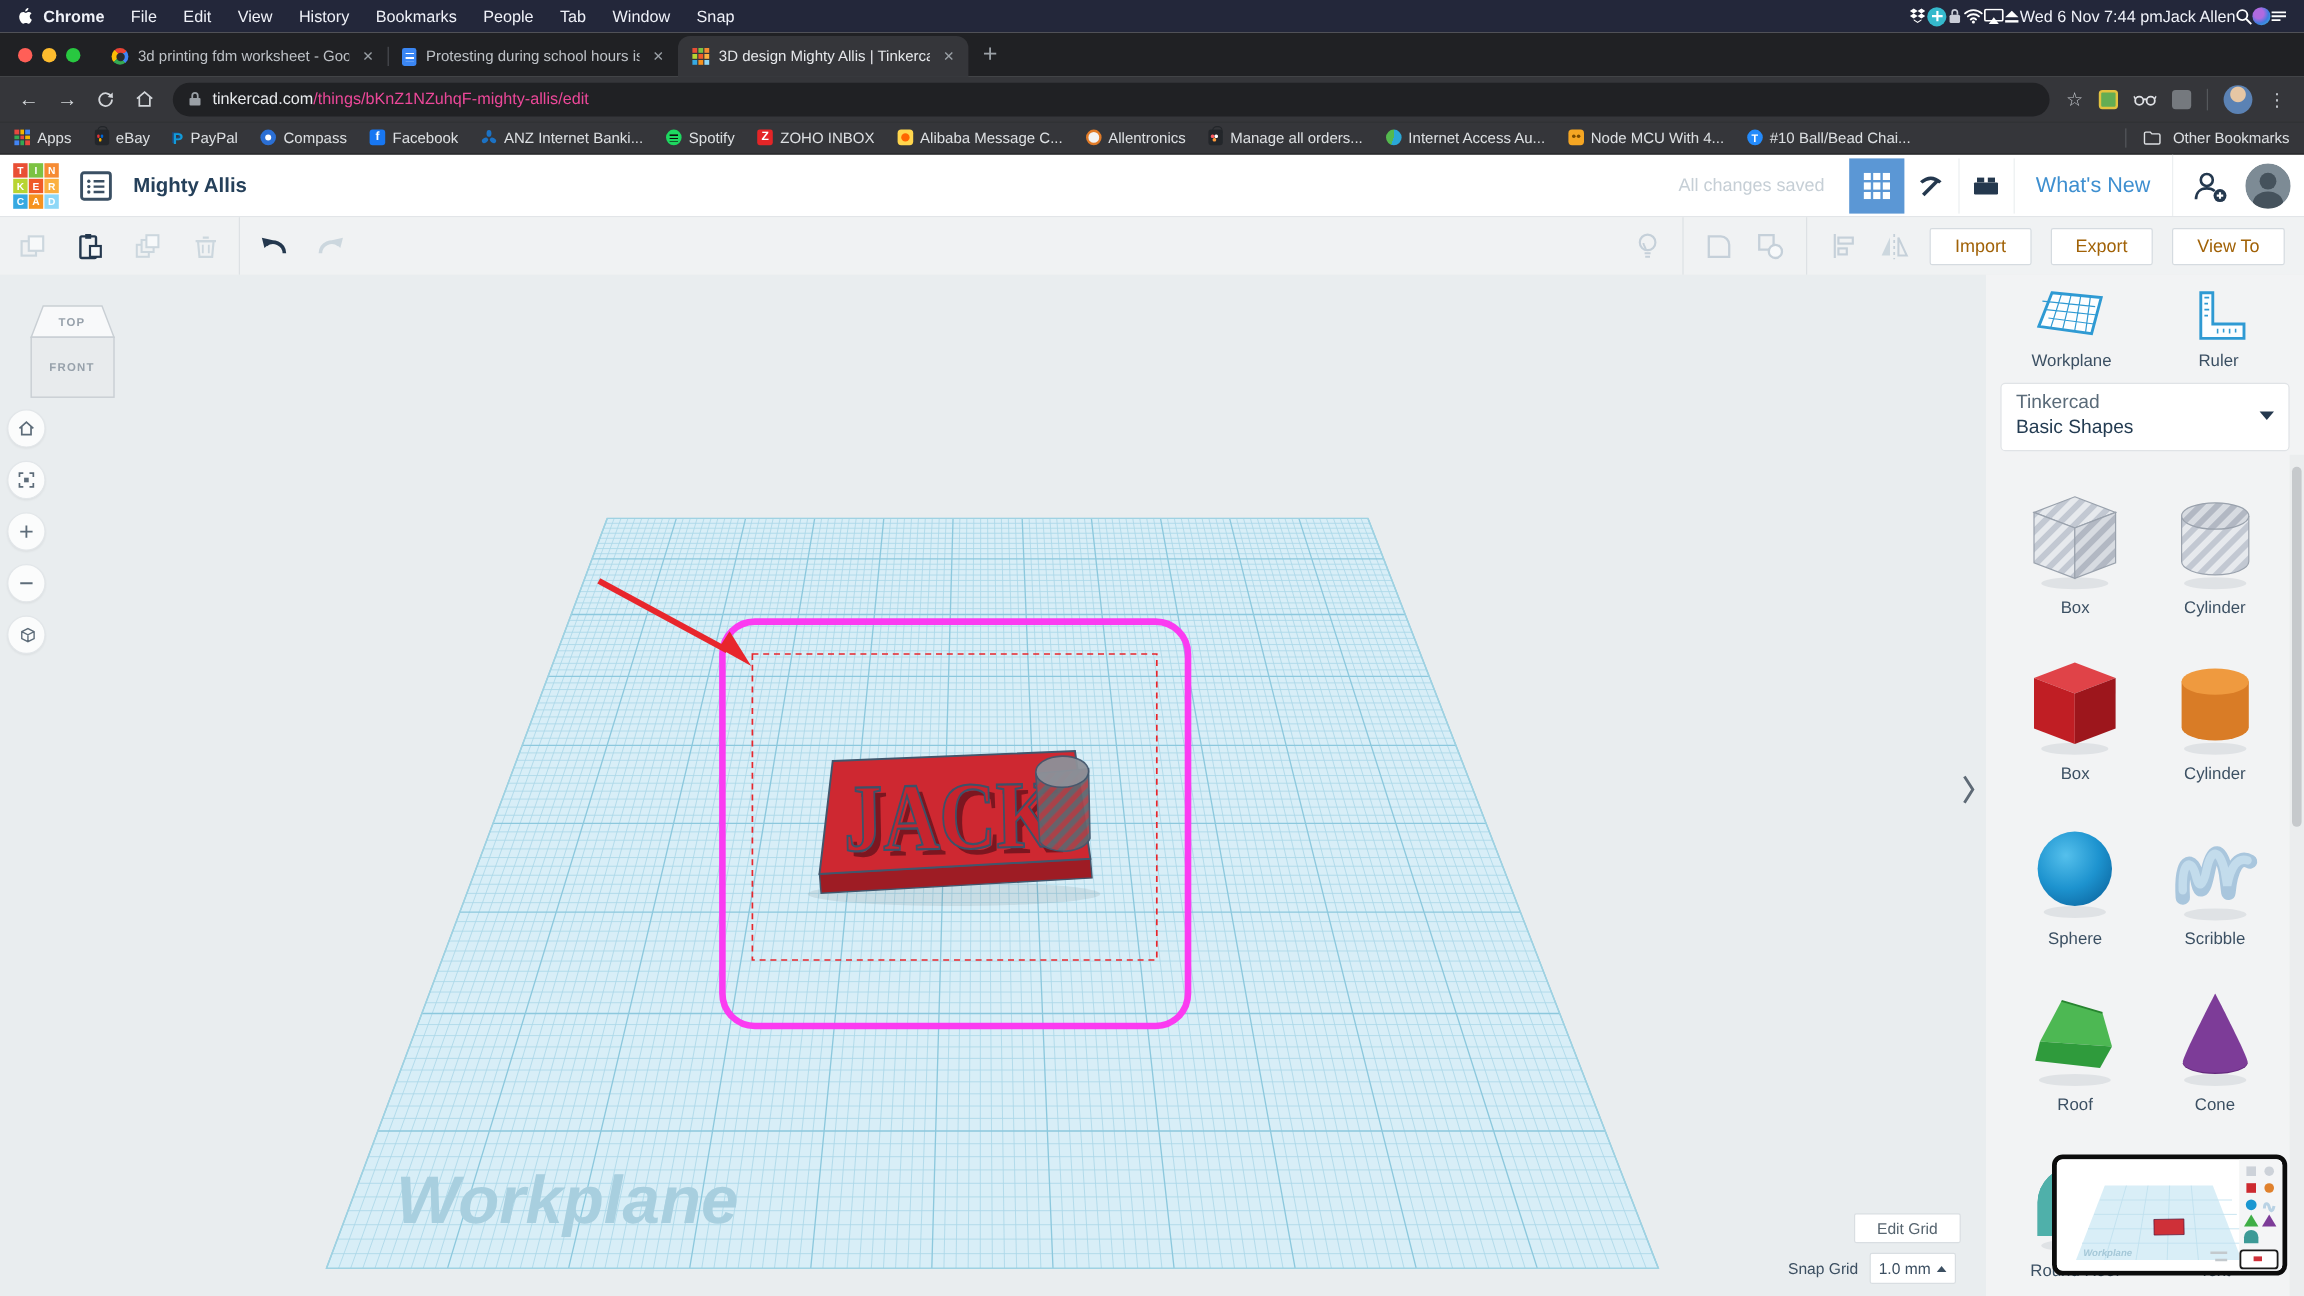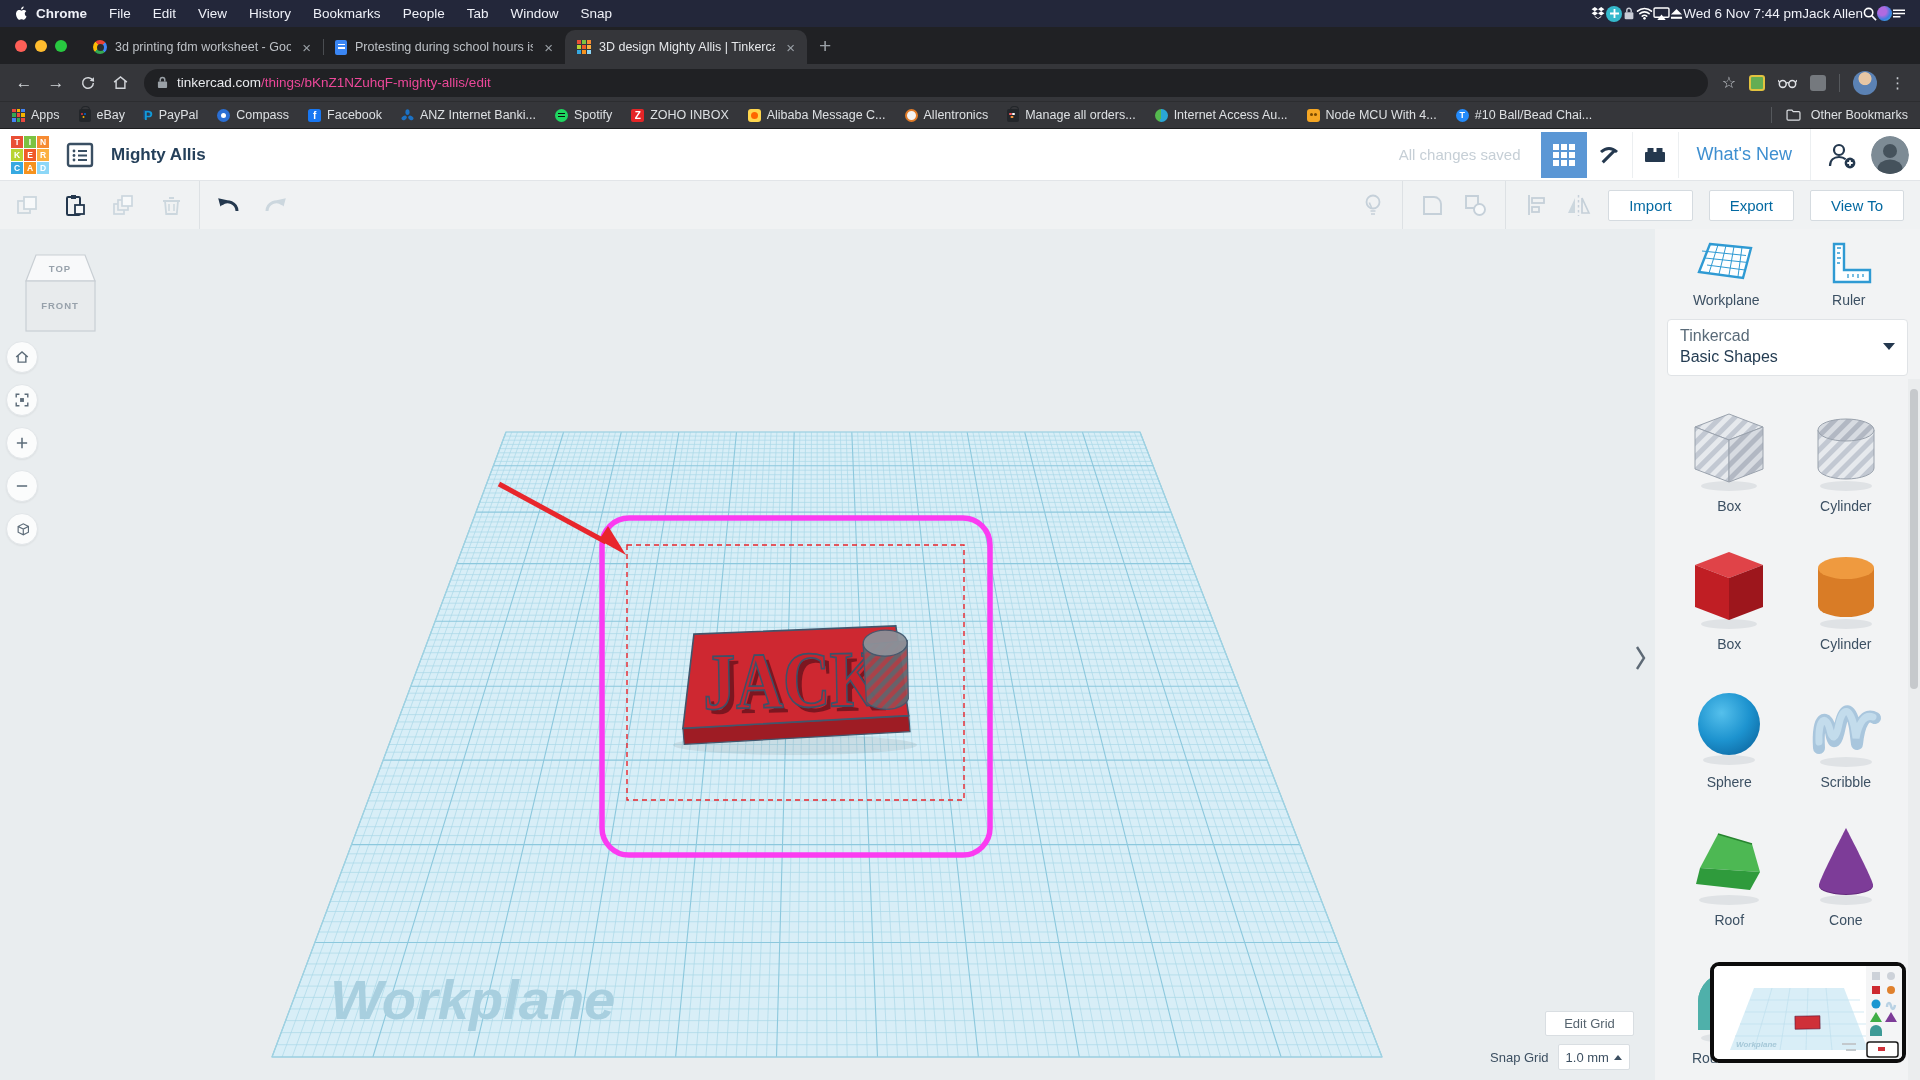--- a/index.html
+++ b/index.html
@@ -44,21 +44,21 @@
 .urlpill .path{color:#ec4899}
 .url-right{display:flex;align-items:center;gap:13px;padding:0 6px}
 .star{color:#c7cbd0;font-size:16px}
 .extg{width:16px;height:16px;border-radius:3px;background:#64ad53;border:2px solid #e2c23f}
 .extbox{width:16px;height:16px;border-radius:3px;background:#75797e}
 .udiv{width:1px;height:18px;background:#55585c}
 .chravatar{width:24px;height:24px;border-radius:50%;background:radial-gradient(circle at 50% 32%,#e6c6a4 0 30%,#5b82b4 34% 100%)}
 .dots{color:#c7cbd0;font-size:15px;letter-spacing:1px}
 
 .bookmarks{height:28px;background:#35363a;display:flex;align-items:center;font-size:12.5px;color:#dde0e3;padding:0 12px;gap:19px;border-top:1px solid #2c2d30;border-bottom:1px solid #1c1d1f}
-.bm{display:flex;align-items:center;gap:6px;white-space:nowrap}
+.bm{display:flex;align-items:flex-start;gap:6px;white-space:nowrap}
 .bm-right{margin-left:auto;display:flex;align-items:center;gap:10px}
 .bdiv{width:1px;height:16px;background:#55585c;margin-right:4px}
 .appsgrid{width:13px;height:13px;display:grid;grid-template-columns:repeat(3,1fr);grid-template-rows:repeat(3,1fr);gap:1px}
 .appsgrid i:nth-child(1){background:#e8483f}.appsgrid i:nth-child(2){background:#f4b400}.appsgrid i:nth-child(3){background:#4285f4}
 .appsgrid i:nth-child(4){background:#34a853}.appsgrid i:nth-child(5){background:#e8483f}.appsgrid i:nth-child(6){background:#f4b400}
 .appsgrid i:nth-child(7){background:#4285f4}.appsgrid i:nth-child(8){background:#34a853}.appsgrid i:nth-child(9){background:#e8483f}
 .fbk{width:13px;height:13px;border-radius:2.5px;background:#1877f2;color:#fff;font-size:10px;font-weight:bold;display:flex;align-items:center;justify-content:center}
 .zoho{width:13px;height:13px;border-radius:2px;background:#e42527;color:#fff;font-size:10px;font-weight:bold;display:flex;align-items:center;justify-content:center}
 .thing{width:13px;height:13px;border-radius:50%;background:#248bfb;color:#fff;font-size:9px;font-weight:bold;display:flex;align-items:center;justify-content:center}
 .compass{width:13px;height:13px;border-radius:50%;background:#2b6fd4;position:relative}
@@ -93,21 +93,21 @@
 .hcell.first{border-left:1px solid #eceff1}
 .whatsnew{font-size:18px;color:#3e8fd0;margin:0 18px}
 .tch-right .acct{display:flex;align-items:center;gap:14px;border-left:1px solid #eceff1;padding-left:16px;height:100%}
 .tc-avatar{width:38px;height:38px;border-radius:50%;overflow:hidden}
 
 .tc-toolbar{height:48px;background:#f0f2f3;display:flex;align-items:center;position:relative}
 .tb-left{display:flex;align-items:center;gap:21px;padding:0 14px}
 .tb-div{width:1px;height:48px;background:#dde1e4}
 .tb-ico{width:27px;height:27px;display:flex;align-items:center;justify-content:center}
 .tb-right{margin-left:auto;display:flex;align-items:center;gap:16px;padding-right:16px}
-.tb-btn{background:#fff;border:1px solid #d5dbe0;border-radius:2px;font-size:15px;color:#0369a1;padding:6px 20px;font-family:"Liberation Sans",sans-serif}
+.tb-btn{background:#fff;border:1px solid #d5dbe0;border-radius:2px;font-size:15px;color:#a16207;padding:6px 20px;font-family:"Liberation Sans",sans-serif}
 
 .content{position:relative;height:851px;display:flex}
 .viewport{position:relative;width:1655px;height:851px;background:#e9edef;overflow:hidden}
 .scene{position:absolute;left:0;top:0}
 .viewcube{position:absolute;left:24px;top:18px}
 .navcol{position:absolute;left:6px;top:112px;display:flex;flex-direction:column;gap:11px}
 .navbtn2{width:32px;height:32px;border-radius:50%;background:#fbfcfc;border:1px solid #e2e6e9;display:flex;align-items:center;justify-content:center;box-shadow:0 1px 2px rgba(0,0,0,.06)}
 .editgrid-btn{position:absolute;left:1545px;top:782px;width:89px;height:25px;background:#fff;border:1px solid #d9dee2;border-radius:2px;font-size:13px;color:#56646f;display:flex;align-items:center;justify-content:center}
 .snaprow{position:absolute;left:1490px;top:815px;display:flex;align-items:center;gap:9px}
 .snaprow .lbl{font-size:13px;color:#3c4f61}

